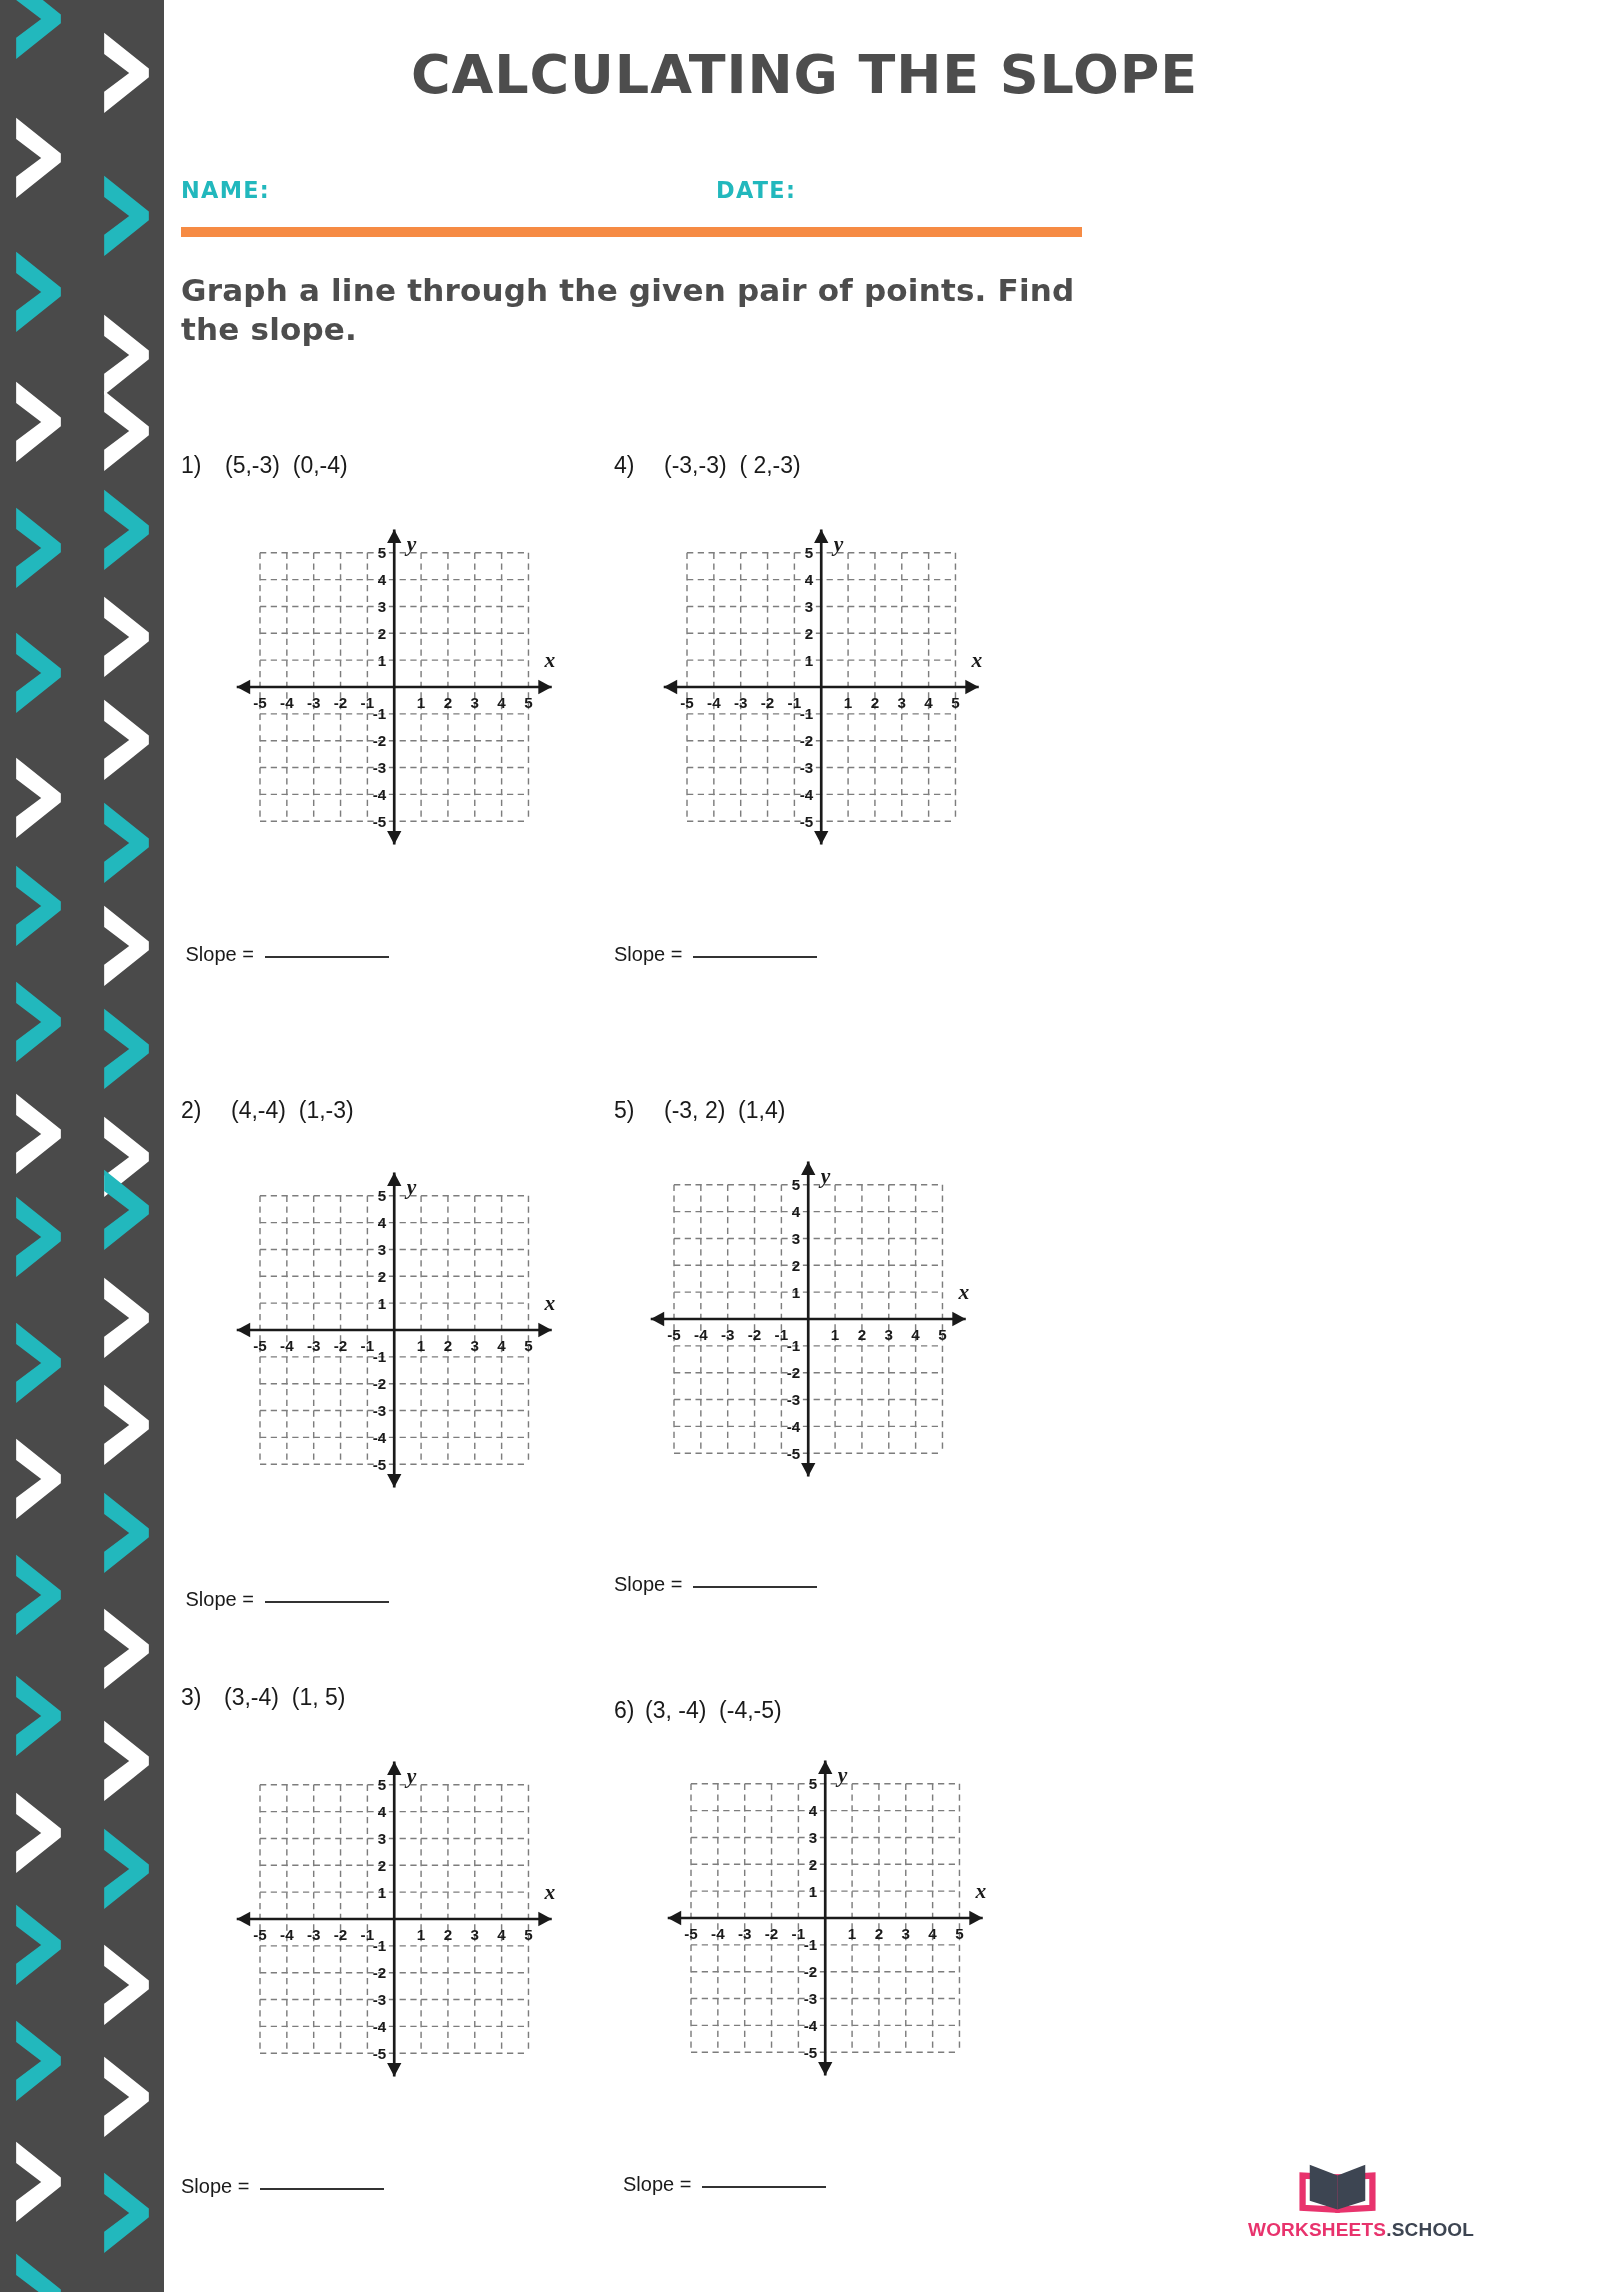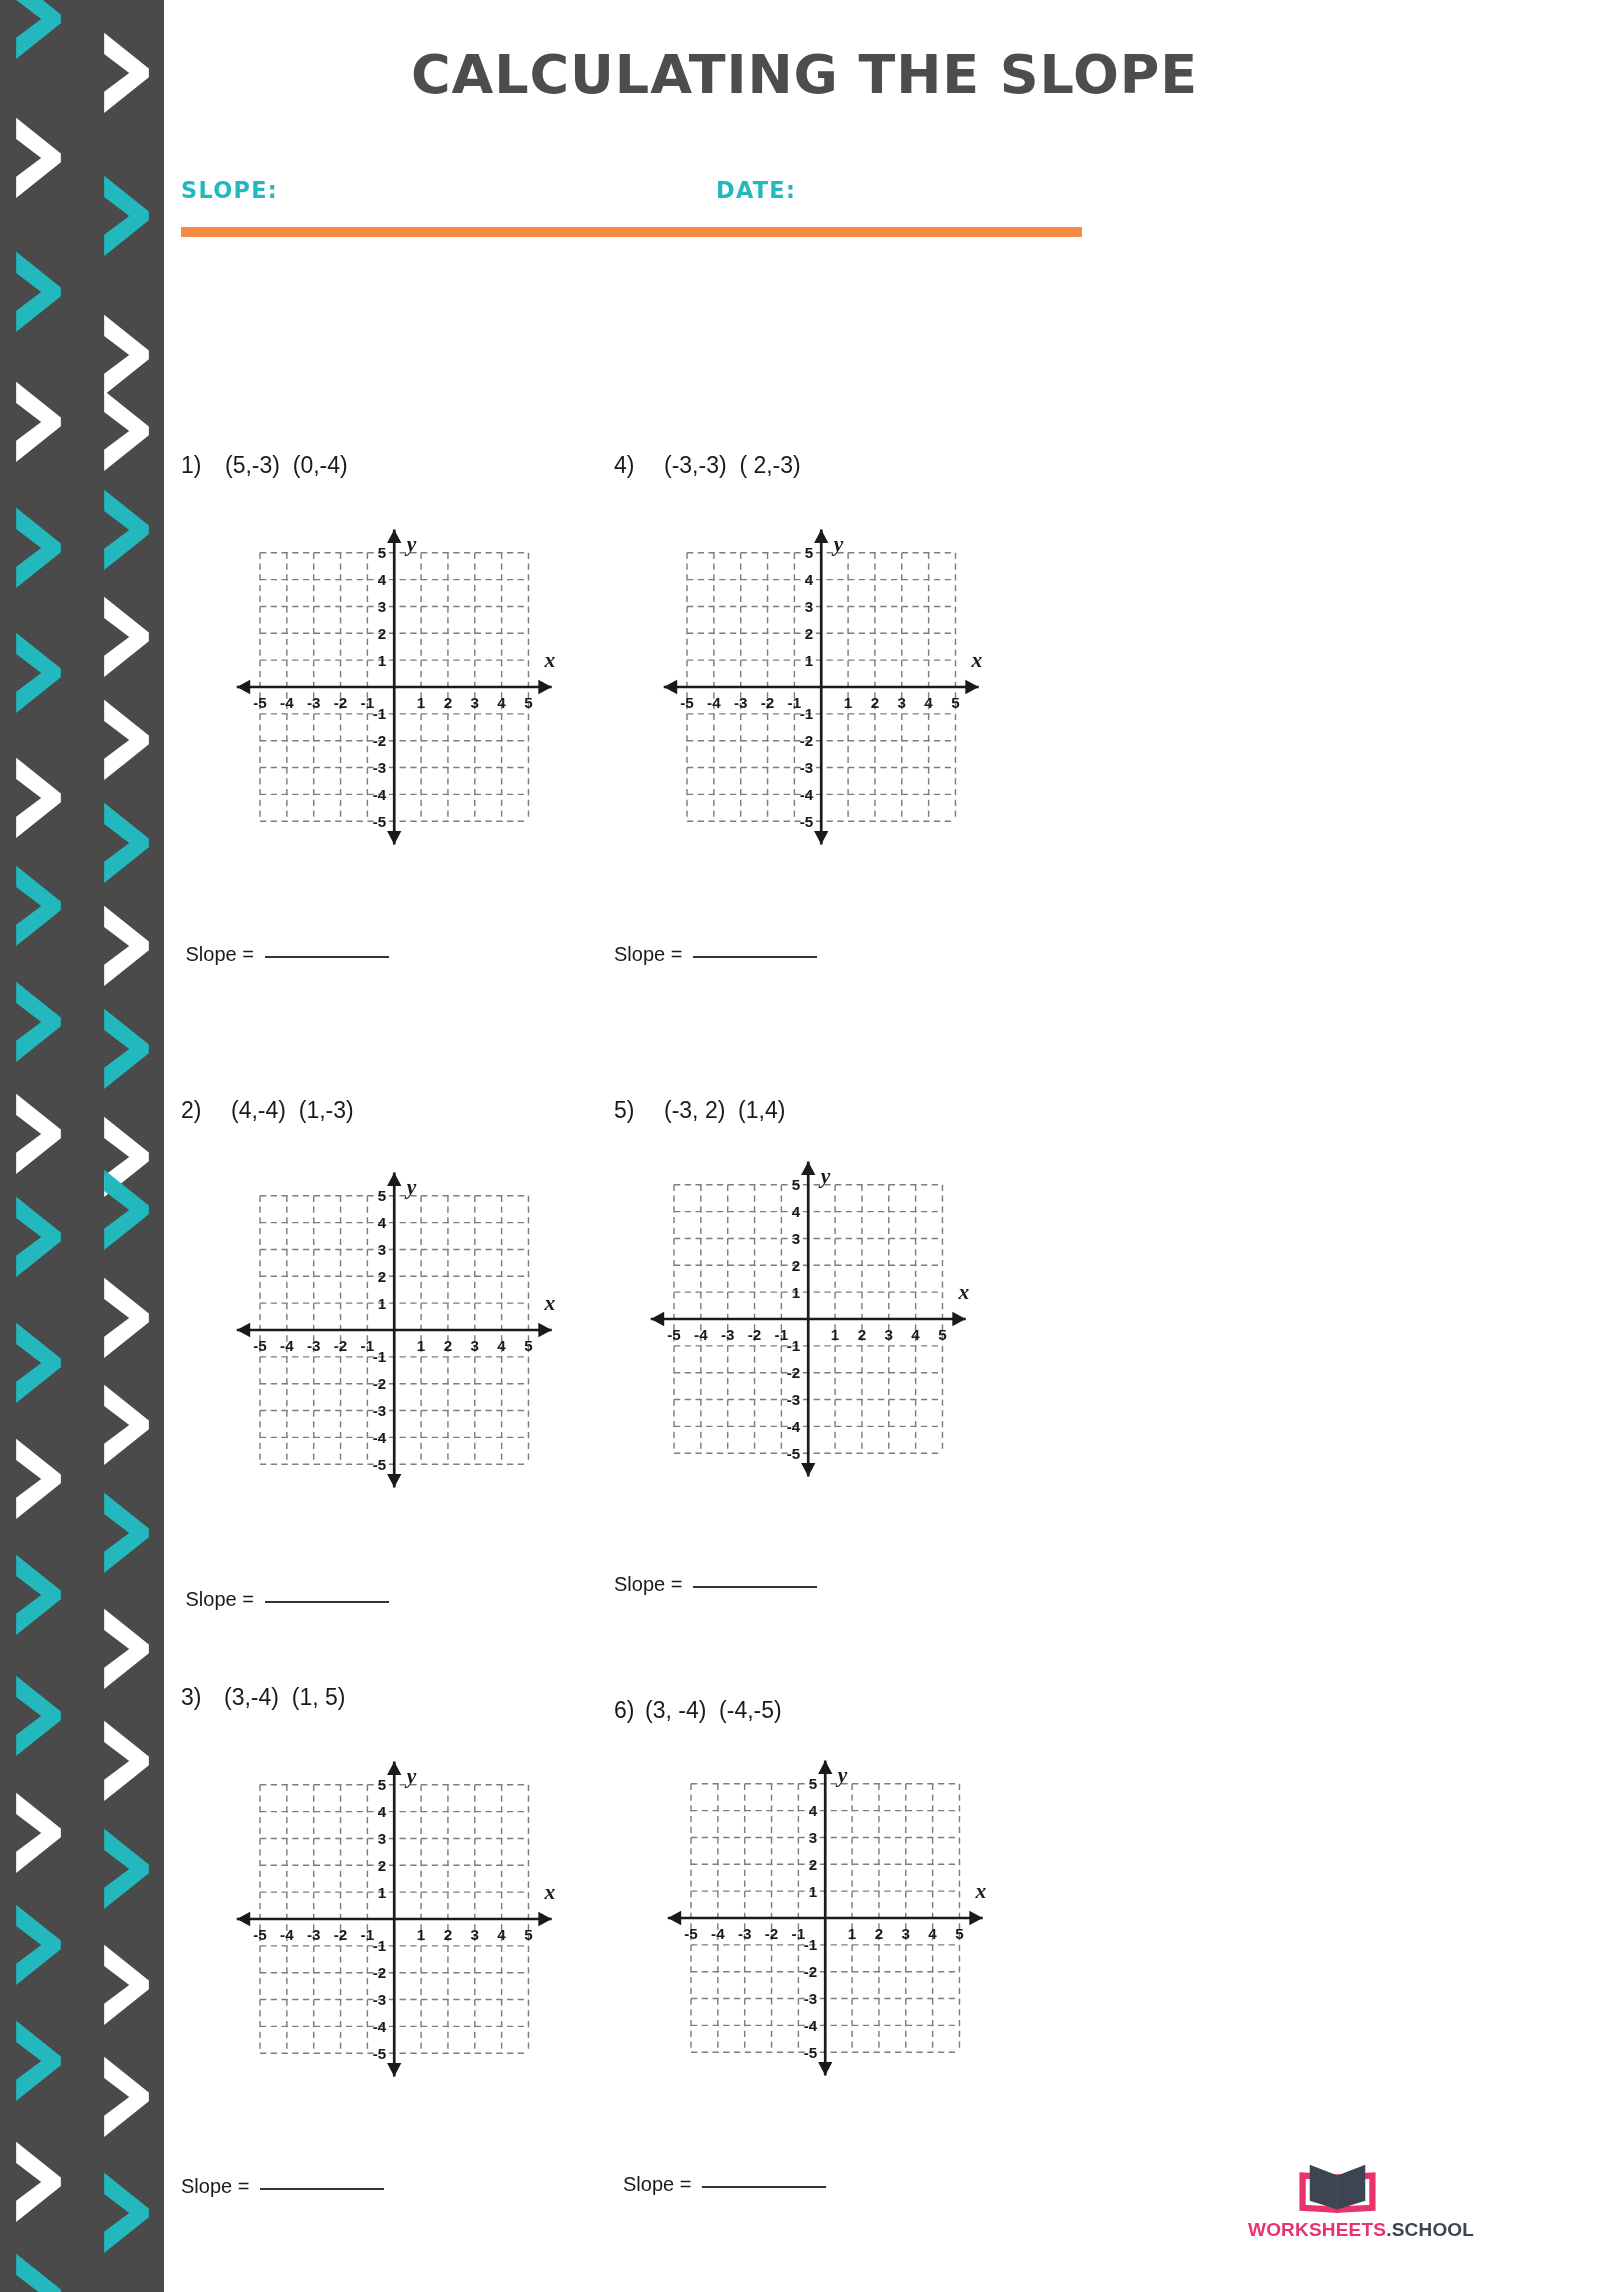--- a/index.html
+++ b/index.html
@@ -347,25 +347,26 @@
         <svg width="59" height="90" viewBox="0 0 66 100">
           <path d="M8 6 L58 46 L58 56 L8 96 L8 72 L36 51 L8 30 Z" fill="#22b8bd"></path>
         </svg>
       </div>
     </div>
 
   <div id="content">
 
     <div id="title">CALCULATING THE SLOPE</div>
 
-    <div class="field-label" id="name-label">SLOPE:</div>
+    <div class="field-label" id="name-label">NAME:</div>
     <div class="field-label" id="date-label">DATE:</div>
 
     <div id="header-rule"></div>
 
+    <div id="instructions">Graph a line through the given pair of points. Find the slope.</div>
 
     <div class="problem" style="left:17px; top:452px;">
       <div class="prob-label" style="left:0px; top:0px;"><span>1)</span></div>
       <div class="prob-label" style="left:44px; top:0px;">(5,-3)  (0,-4)</div>
       <div class="graph" style="left:45px; top:56px;"><svg width="349" height="358" viewBox="0 0 390 400">
             <line x1="38" y1="50" x2="38" y2="350" stroke="#7d7d7d" stroke-width="1.6" stroke-dasharray="7,5"></line>
             <line x1="68" y1="50" x2="68" y2="350" stroke="#7d7d7d" stroke-width="1.6" stroke-dasharray="7,5"></line>
             <line x1="98" y1="50" x2="98" y2="350" stroke="#7d7d7d" stroke-width="1.6" stroke-dasharray="7,5"></line>
             <line x1="128" y1="50" x2="128" y2="350" stroke="#7d7d7d" stroke-width="1.6" stroke-dasharray="7,5"></line>
             <line x1="158" y1="50" x2="158" y2="350" stroke="#7d7d7d" stroke-width="1.6" stroke-dasharray="7,5"></line>

